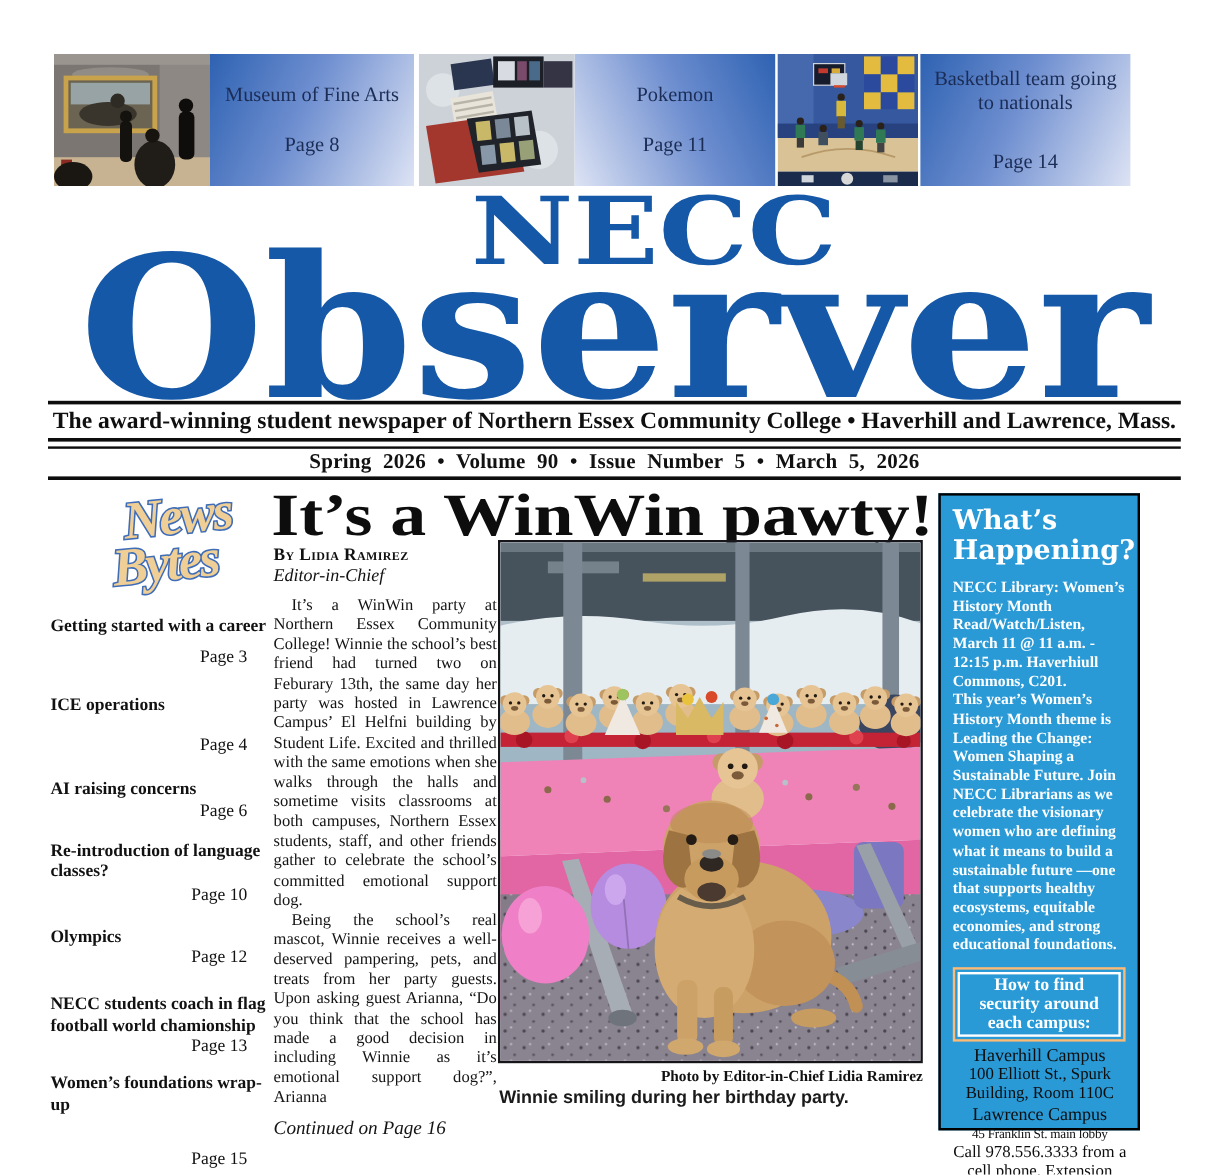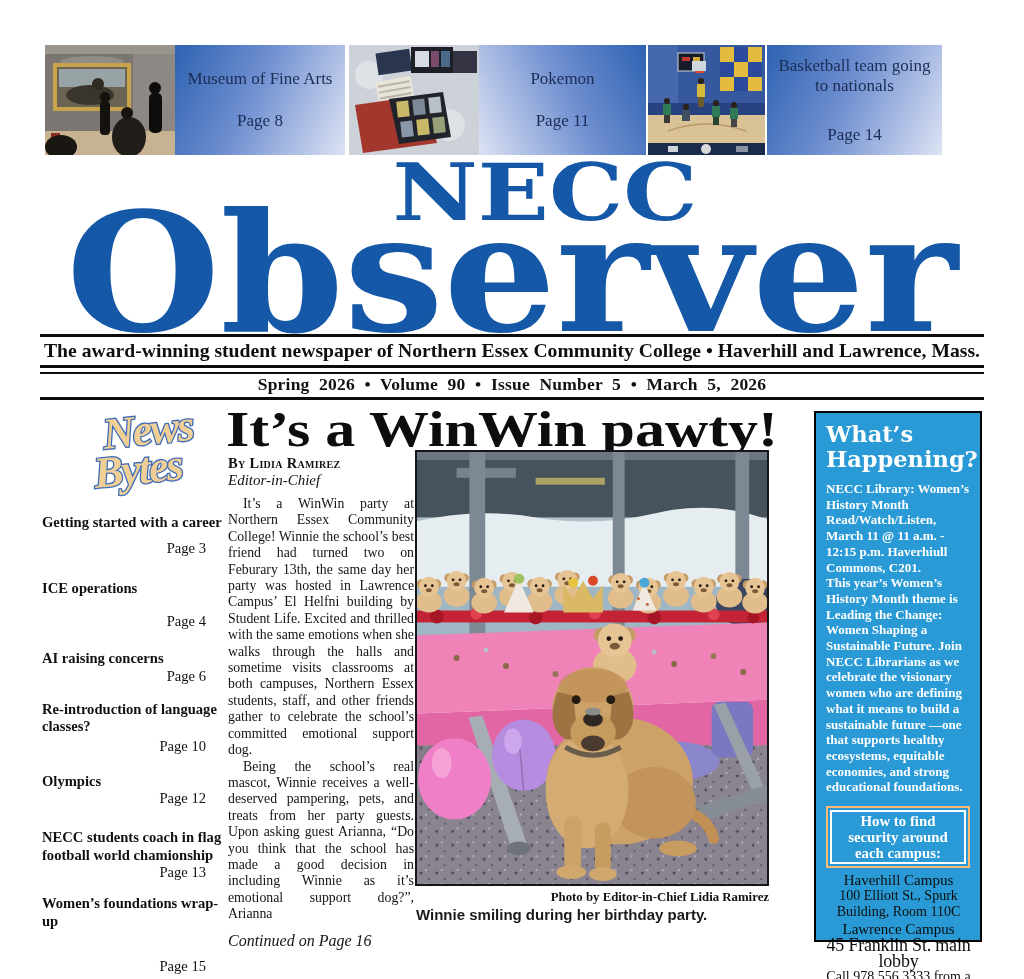--- a/index.html
+++ b/index.html
@@ -54,32 +54,32 @@
   .party-photo { position:absolute; left:415px; top:450px; width:354px; height:436px;
                  border:2px solid #15151a; }
   .party-photo svg { display:block; }
   .photo-credit { position:absolute; left:415px; top:890px; width:354px; text-align:right;
                   font-weight:bold; font-size:12.8px; color:#111; }
   .photo-caption { position:absolute; left:416px; top:906px; width:354px;
                    font-family:"Liberation Sans", sans-serif; font-weight:bold; font-size:15px; color:#1a1a1a; }
 
   
   .happening {
-    position:absolute; left:814px; top:411px; width:168px; height:531px;
+    position:absolute; left:782px; top:411px; width:168px; height:531px;
     background:#2a9ad6; border:2px solid #000; color:#fff; padding:9px 9px 0 10px;
   }
   .wh-title { font-family:"DejaVu Serif", serif; font-weight:bold; font-size:22.5px; line-height:25px; }
   .wh-body { margin-top:9px; font-weight:bold; font-size:13px; line-height:15.7px; }
   .wh-body div + div { margin-top:0px; }
   .sec-box-outer { margin:11px 1px 0 0; border:2px solid #fdba74; padding:2px; }
   .sec-box-inner { border:2px solid #fff; padding:1px 2px; text-align:center;
                    font-weight:bold; font-size:14.8px; line-height:16px; }
   .contacts { margin-top:4px; text-align:center; color:#0d0d0d; font-size:14px; line-height:16.2px; }
   .c-bold { font-weight:normal; font-size:15px; }
-  .c-small { font-size:18px; letter-spacing:-.2px; }
+  .c-small { font-size:11px; letter-spacing:-.2px; }
 </style>
 </head>
 <body>
 
 <div class="page">
 
   <div class="teasers">
 
     <div class="teaser-photo" style="width:130px">
       <svg width="130" height="110" viewBox="0 0 130 110">

